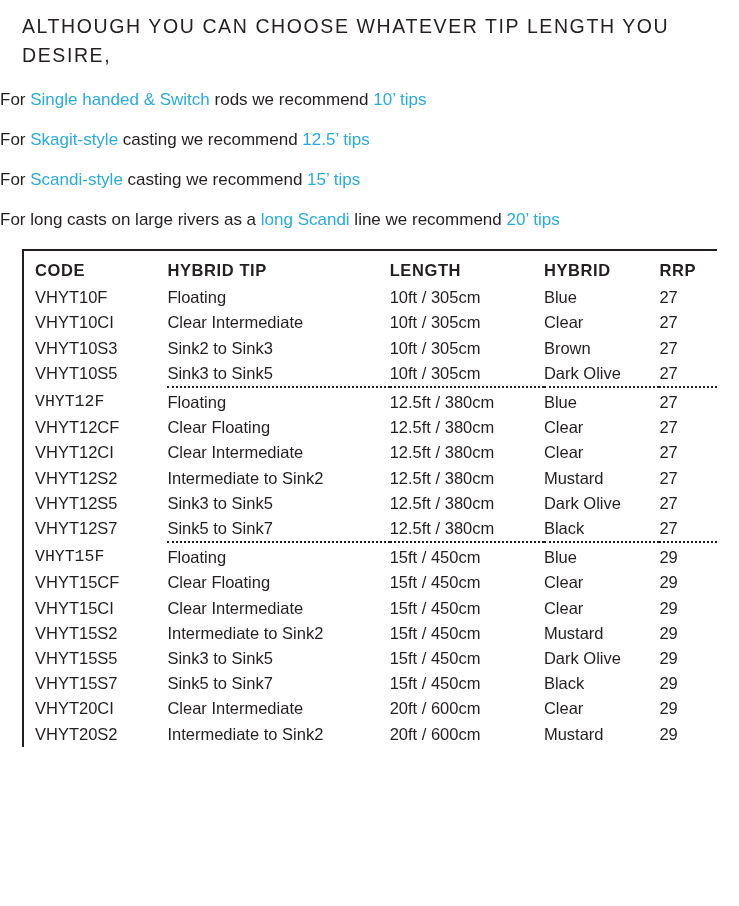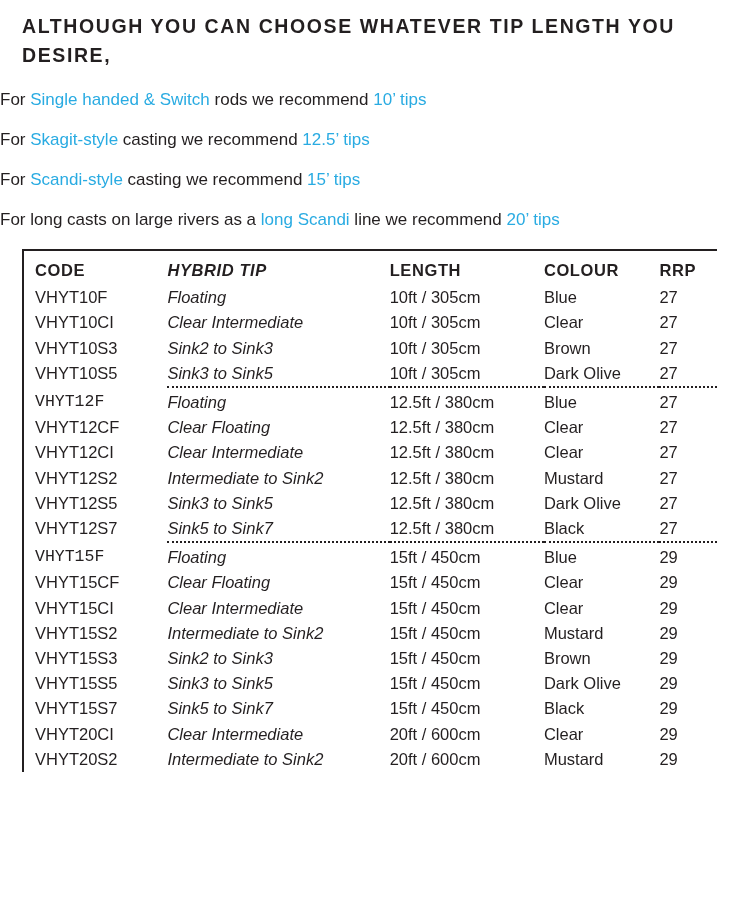--- a/index.html
+++ b/index.html
@@ -19,21 +19,21 @@
     width: 739px;
     height: 906px;
     box-sizing: border-box;
     padding: 0;
   }
 
   
   .heading {
     margin: 12px 16px 0 22px;
     font-size: 19.5px;
-    font-weight: bold;
+    font-weight: normal;
     letter-spacing: 1.6px;
     line-height: 29px;
     color: #231f20;
     text-transform: uppercase;
   }
   .heading .line2 { display: block; }
 
   
   .recs {
     margin-top: 19px;
@@ -70,21 +70,21 @@
     vertical-align: top;
     white-space: nowrap;
   }
   table.tips thead th {
     font-weight: bold;
     letter-spacing: 0.6px;
     padding-top: 5px;
     padding-bottom: 2px;
   }
   .c-code   { width: 138px; padding-left: 11px !important; }
-  .c-tip    { width: 230px; font-style: italic; }
+  .c-tip    { width: 230px; }
   .c-length { width: 160px; }
   .c-colour { width: 120px; }
   .c-rrp    { width: 60px; }
 
   tr.group-start td {
     border-top: 2px dotted #231f20;
     padding-top: 2px;
   }
   tr.group-start td.c-code {
     border-top: none;
@@ -111,21 +111,21 @@
       <p class="rec"><span>For long casts on large rivers as a </span><span class="hl">long Scandi</span><span> line we recommend </span><span class="hl">20’ tips</span></p>
     </div>
 
   <div class="table-wrap">
     <table class="tips">
       <thead>
         <tr>
           <th class="c-code">CODE</th>
           <th class="c-tip">HYBRID TIP</th>
           <th class="c-length">LENGTH</th>
-          <th class="c-colour">COLOUR</th>
+          <th class="c-colour">HYBRID</th>
           <th class="c-rrp">RRP</th>
         </tr>
       </thead>
       <tbody id="tips-body">
           <tr>
             <td class="c-code">VHYT10F</td>
             <td class="c-tip">Floating</td>
             <td class="c-length">10ft / 305cm</td>
             <td class="c-colour">Blue</td>
             <td class="c-rrp">27</td>
@@ -215,27 +215,20 @@
             <td class="c-rrp">29</td>
           </tr>
           <tr>
             <td class="c-code">VHYT15S2</td>
             <td class="c-tip">Intermediate to Sink2</td>
             <td class="c-length">15ft / 450cm</td>
             <td class="c-colour">Mustard</td>
             <td class="c-rrp">29</td>
           </tr>
           <tr>
-            <td class="c-code">VHYT15S3</td>
-            <td class="c-tip">Sink2 to Sink3</td>
-            <td class="c-length">15ft / 450cm</td>
-            <td class="c-colour">Brown</td>
-            <td class="c-rrp">29</td>
-          </tr>
-          <tr>
             <td class="c-code">VHYT15S5</td>
             <td class="c-tip">Sink3 to Sink5</td>
             <td class="c-length">15ft / 450cm</td>
             <td class="c-colour">Dark Olive</td>
             <td class="c-rrp">29</td>
           </tr>
           <tr>
             <td class="c-code">VHYT15S7</td>
             <td class="c-tip">Sink5 to Sink7</td>
             <td class="c-length">15ft / 450cm</td>

